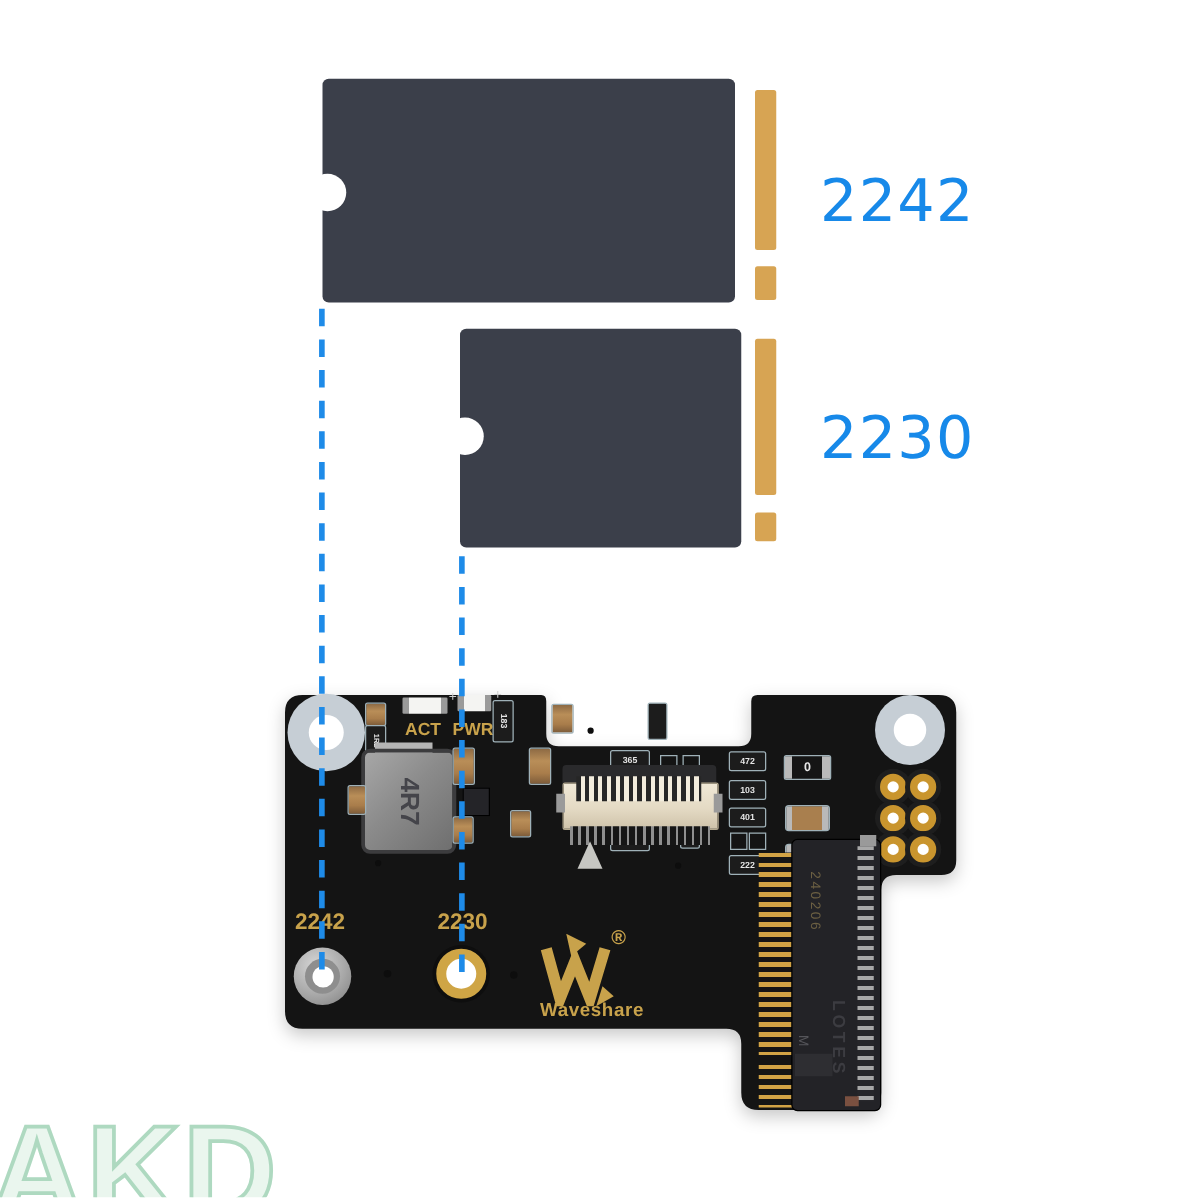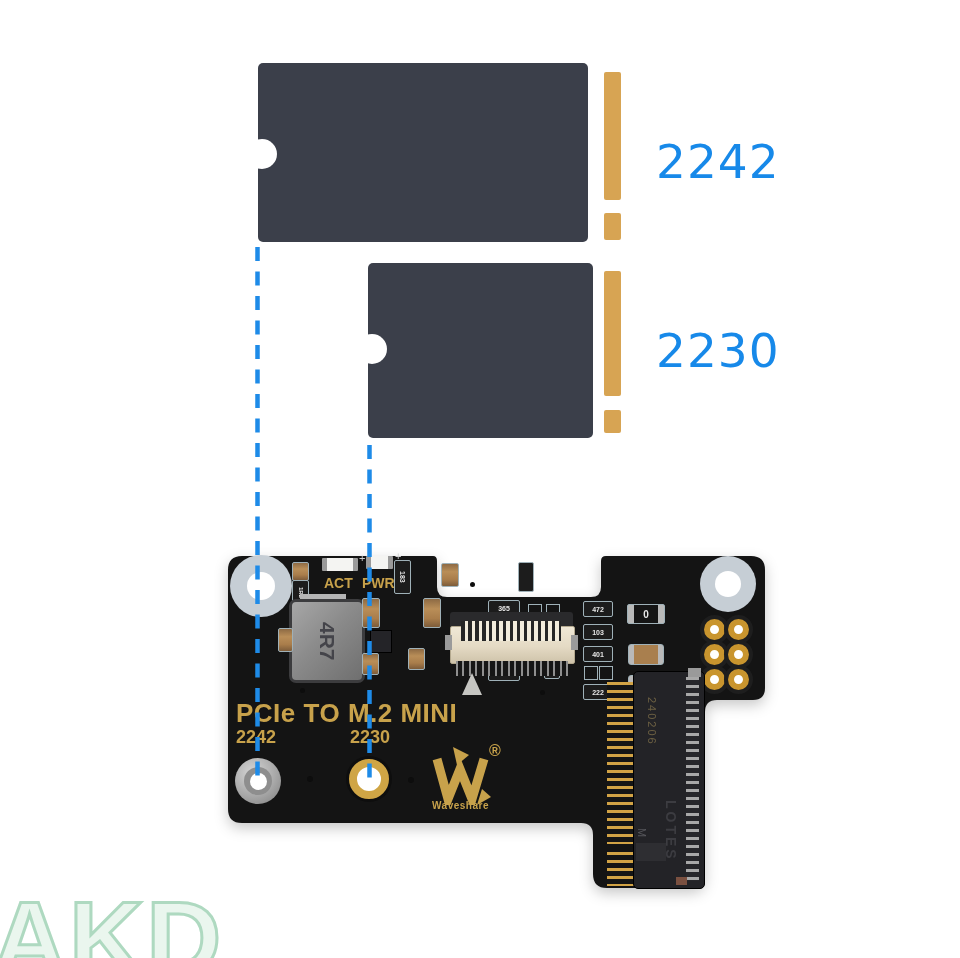--- a/index.html
+++ b/index.html
@@ -141,21 +141,20 @@
   <div class="abs" style="left:633px;top:671px;width:70px;height:216px;background:#232327;border:1px solid #000;border-radius:5px;z-index:2;"></div>
   <div class="abs" style="left:686px;top:677px;width:13px;height:204px;z-index:3;
               background:repeating-linear-gradient(180deg,#a8a8a8 0 3px,#26262a 3px 8px);"></div>
   <div class="abs" style="left:636px;top:843px;width:30px;height:18px;background:#2e2e32;z-index:3;"></div>
   <span class="abs vtx" style="left:646px;top:697px;color:#6b5f42;font-size:11px;letter-spacing:2px;z-index:3;">240206</span>
   <span class="abs vtx" style="left:663px;top:800px;color:#3c3c41;font-size:14px;font-weight:bold;letter-spacing:3px;z-index:3;">LOTES</span>
   <span class="abs vtx" style="left:636px;top:828px;color:#55555a;font-size:11px;z-index:3;">M</span>
   <div class="abs" style="left:688px;top:668px;width:13px;height:9px;background:#9a9a9a;z-index:3;"></div>
   <div class="abs" style="left:676px;top:877px;width:11px;height:8px;background:#7a5040;z-index:3;"></div>
 
-  <div class="abs gold-txt" style="left:236px;top:698px;font-size:26px;letter-spacing:0.5px;z-index:2;">PCIe TO M.2 MINI</div>
   <div class="abs gold-txt" style="left:236px;top:727px;font-size:18px;z-index:2;">2242</div>
   <div class="abs gold-txt" style="left:350px;top:727px;font-size:18px;z-index:2;">2230</div>
 
   <div class="abs" style="left:235px;top:758px;width:46px;height:46px;border-radius:50%;z-index:2;
               background:radial-gradient(circle at 38% 32%,#d6d6d6 0%,#a8a8a8 55%,#7d7d7d 100%);
               display:flex;align-items:center;justify-content:center;">
     <div style="width:28px;height:28px;border-radius:50%;background:#8e8e8e;display:flex;align-items:center;justify-content:center;">
       <div style="width:17px;height:17px;border-radius:50%;background:#fff;"></div>
     </div>
   </div>
@@ -166,21 +165,21 @@
   <div class="abs via" style="left:300px;top:688px;width:5px;height:5px;z-index:2;"></div>
   <div class="abs via" style="left:470px;top:582px;width:5px;height:5px;z-index:2;"></div>
   <div class="abs via" style="left:540px;top:690px;width:5px;height:5px;z-index:2;"></div>
 
   <svg class="abs" style="left:429px;top:747px;z-index:2;" width="64" height="58" viewBox="0 0 64 58">
     <path d="M8 12 L19 52 L31 22 L43 52 L55 12" fill="none" stroke="#c8a24b" stroke-width="9" stroke-linejoin="miter"></path>
     <polygon points="24,0 40,8 28,18" fill="#c8a24b"></polygon>
     <polygon points="48,58 62,50 53,42" fill="#c8a24b"></polygon>
   </svg>
   <div class="abs gold-txt" style="left:489px;top:742px;font-size:16px;z-index:2;">®</div>
-  <div class="abs gold-txt" style="left:432px;top:800px;font-size:10px;letter-spacing:0.5px;z-index:2;">Waveshare</div>
+  <div class="abs gold-txt" style="left:432px;top:800px;font-size:15px;letter-spacing:0.5px;z-index:2;">Waveshare</div>
 
   <svg class="abs" style="left:0;top:0;z-index:6;" width="960" height="958" viewBox="0 0 960 958">
     <line x1="257.5" y1="247" x2="257.5" y2="786" stroke="#1e8be8" stroke-width="4.5" stroke-dasharray="14 10.5"></line>
     <line x1="369.5" y1="445" x2="369.5" y2="785" stroke="#1e8be8" stroke-width="4.5" stroke-dasharray="14 10.5"></line>
   </svg>
 
   <div class="abs watermark" style="left:-8px;top:886px;z-index:4;">AKD</div>
 
 </div>
 

